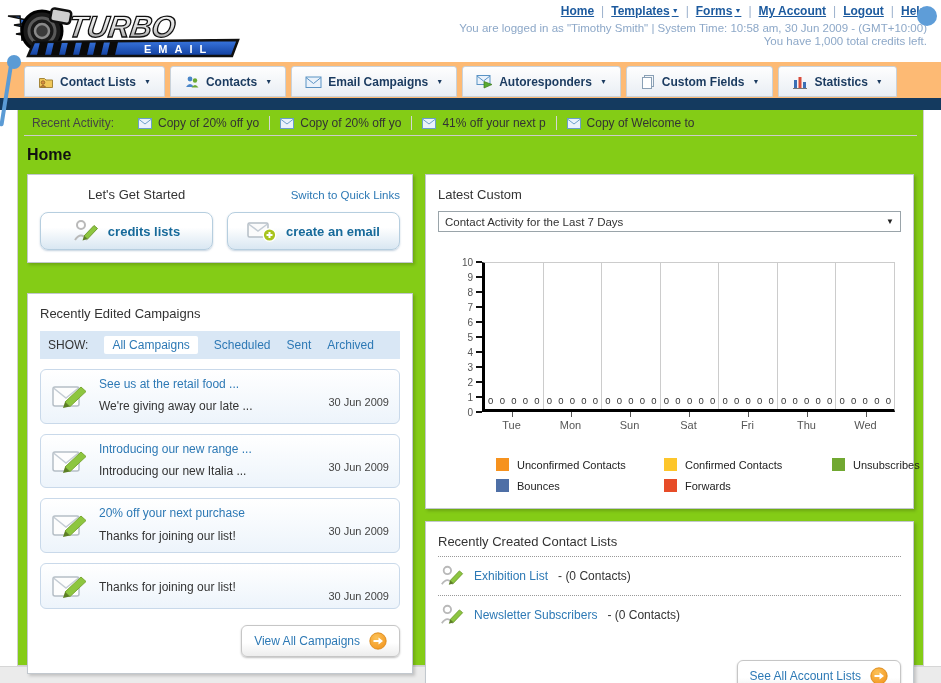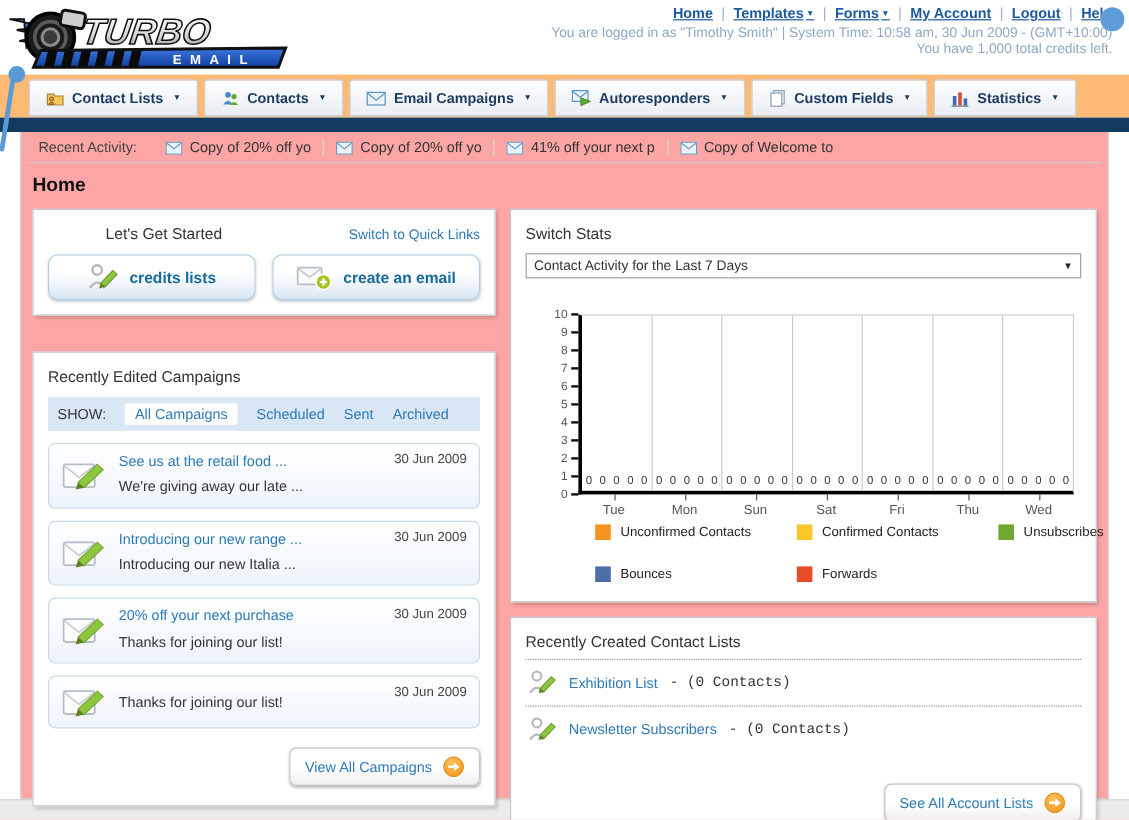--- a/index.html
+++ b/index.html
@@ -28,21 +28,21 @@
 
   
   .navrow { height: 36px; padding: 4px 0 0 24px; display: flex; gap: 5px; background: #fdba74; }
   .navtab { display: inline-flex; align-items: center; gap: 6px; padding: 0 13px; height: 31px;
             background: linear-gradient(#fefefe, #e9eef4); border: 1px solid #c9d2da; border-radius: 3px 3px 0 0;
             font-size: 12px; font-weight: bold; color: #1a3a5f; cursor: pointer; }
   .navtab .caret { font-size: 7px; color: #1a3a5f; margin-left: 2px; }
   .navybar { height: 12px; background: #143a5f; }
 
   
-  .page-body { margin: 0 17px; border: 1px solid #cfcfcf; border-top: none; height: 556px; background: #fca5a5; position: relative; }
+  .page-body { margin: 0 17px; border: 1px solid #cfcfcf; border-top: none; height: 556px; background: #84cc16; position: relative; }
   .footer-band { height: 17px; background: #ebebeb; border-top: 1px solid #d6d6d6; }
 
   .recent-activity { display: flex; align-items: center; gap: 10px; padding: 6px 10px 5px 8px;
                      border-bottom: 1px solid #cccccc; margin: 0 6px; font-size: 12px; }
   .ra-label { color: #444; margin-right: 14px; }
   .ra-item { display: inline-flex; align-items: center; gap: 6px; color: #333; padding-right: 10px;
              border-right: 1px solid #d5d5d5; cursor: pointer; }
   .ra-item:last-child { border-right: none; }
 
   .page-title { font-size: 16px; font-weight: bold; color: #111; margin: 10px 0 10px 9px; }
@@ -67,21 +67,21 @@
   .campaigns { margin-top: 30px; padding-bottom: 16px; }
   .show-bar { margin-top: 10px; background: #d9e7f5; padding: 5px 8px; display: flex; align-items: center; gap: 16px; font-size: 12px; }
   .show-label { color: #333; }
   .show-tab { color: #2d79b5; cursor: pointer; }
   .show-tab.selected { background: #fff; border-radius: 2px; padding: 2px 8px; }
   .camp-row { margin-top: 10px; border: 1px solid #c9d9ea; border-radius: 6px;
               background: linear-gradient(#ffffff, #edf4fb); padding: 6px 10px; display: flex; gap: 10px; align-items: center; }
   .camp-text { flex: 1; line-height: 1.45; }
   .camp-title { font-size: 12px; color: #2d79b5; display: block; }
   .camp-sub { font-size: 12px; color: #333; }
-  .camp-date { font-size: 11px; color: #444; align-self: flex-start; margin-top: 1px; }
+  .camp-date { font-size: 11px; color: #444; align-self: flex-start; margin-top: 20px; }
   .panel-btn-row { display: flex; justify-content: flex-end; margin-top: 16px; }
   .pill-btn { display: inline-flex; align-items: center; gap: 9px; padding: 6px 12px; border: 1px solid #c6c6c6;
               border-radius: 6px; background: linear-gradient(#ffffff 55%, #ededed); font-size: 12px; color: #2d79b5;
               cursor: pointer; box-shadow: 0 1px 2px rgba(0,0,0,0.25); }
 
   
   .select-box { margin-top: 9px; height: 21px; border: 1px solid #9aa4aa; background: #fff; display: flex;
                 align-items: center; justify-content: space-between; padding: 0 6px; font-size: 11.5px; color: #333; cursor: pointer; }
   .select-box .caret { font-size: 8px; color: #222; }
   .chart-wrap { margin: 30px 6px 0 14px; }
@@ -92,31 +92,31 @@
   .ytick i { position: absolute; right: 0; top: 3px; width: 6px; height: 2px; background: #111; }
   .plot { position: relative; flex: 1; height: 150px; border-left: 3px solid #000; border-bottom: 3px solid #000;
           border-top: 1px solid #ccc; border-right: 1px solid #ccc; display: flex; }
   .pcol { flex: 1; position: relative; }
   .pcol + .pcol { border-left: 1px solid #ccc; }
   .zeros { position: absolute; bottom: 3px; left: 0; right: 0; display: flex; justify-content: space-around;
            font-size: 9.5px; color: #333; }
   .xlabels { display: flex; margin-left: 30px; }
   .xlab { flex: 1; text-align: center; font-size: 11px; color: #555; position: relative; padding-top: 7px; }
   .xlab i { position: absolute; top: 0; left: 50%; width: 1px; height: 5px; background: #555; }
-  .legend { margin: 6px 0 4px 44px; display: grid; grid-template-columns: 168px 168px 168px; row-gap: 22px; }
+  .legend { margin: 27px 0 4px 44px; display: grid; grid-template-columns: 168px 168px 168px; row-gap: 8px; }
   .leg-item { display: flex; align-items: center; gap: 8px; font-size: 11px; color: #222; }
   .leg-swatch { width: 13px; height: 13px; }
 
   
   .lists-panel { margin-top: 12px; padding-bottom: 14px; }
   .dotted { border-bottom: 1px dotted #999; }
   .lists-panel .panel-title { padding-bottom: 7px; }
   .list-item { display: flex; align-items: center; gap: 10px; padding: 7px 2px; font-size: 12px; }
   .list-item .name { color: #2d79b5; }
-  .list-item .detail { color: #333; font-family: Liberation Mono, monospace; }
+  .list-item .detail { color: #333; }
   .lists-btn-row { display: flex; justify-content: flex-end; margin-top: 26px; }
 </style>
 </head>
 <body>
 
 <div class="header">
   <div class="logo">
     <svg width="240" height="56" viewBox="0 0 240 56">
       <defs>
         <linearGradient id="silver" x1="0" y1="0" x2="0" y2="1">
@@ -380,21 +380,21 @@
               <path d="M4.5 8 h5 V5.4 L14 9 l-4.5 3.6 V10 h-5 z" fill="#fff"></path>
             </svg>
           </div>
         </div>
       </div>
     </div>
 
     <div class="col-right">
 
       <div class="panel">
-        <div class="panel-title">Switch Stats</div>
+        <div class="panel-title">Latest Custom</div>
         <div class="select-box">
           <span>Contact Activity for the Last 7 Days</span>
           <span class="caret">▼</span>
         </div>
 
         <div class="chart-wrap">
           <div class="chart-flex">
             <div class="yaxis" id="yaxis">
                 <div class="ytick" style="top: -4px;">
                   <span>10</span>

